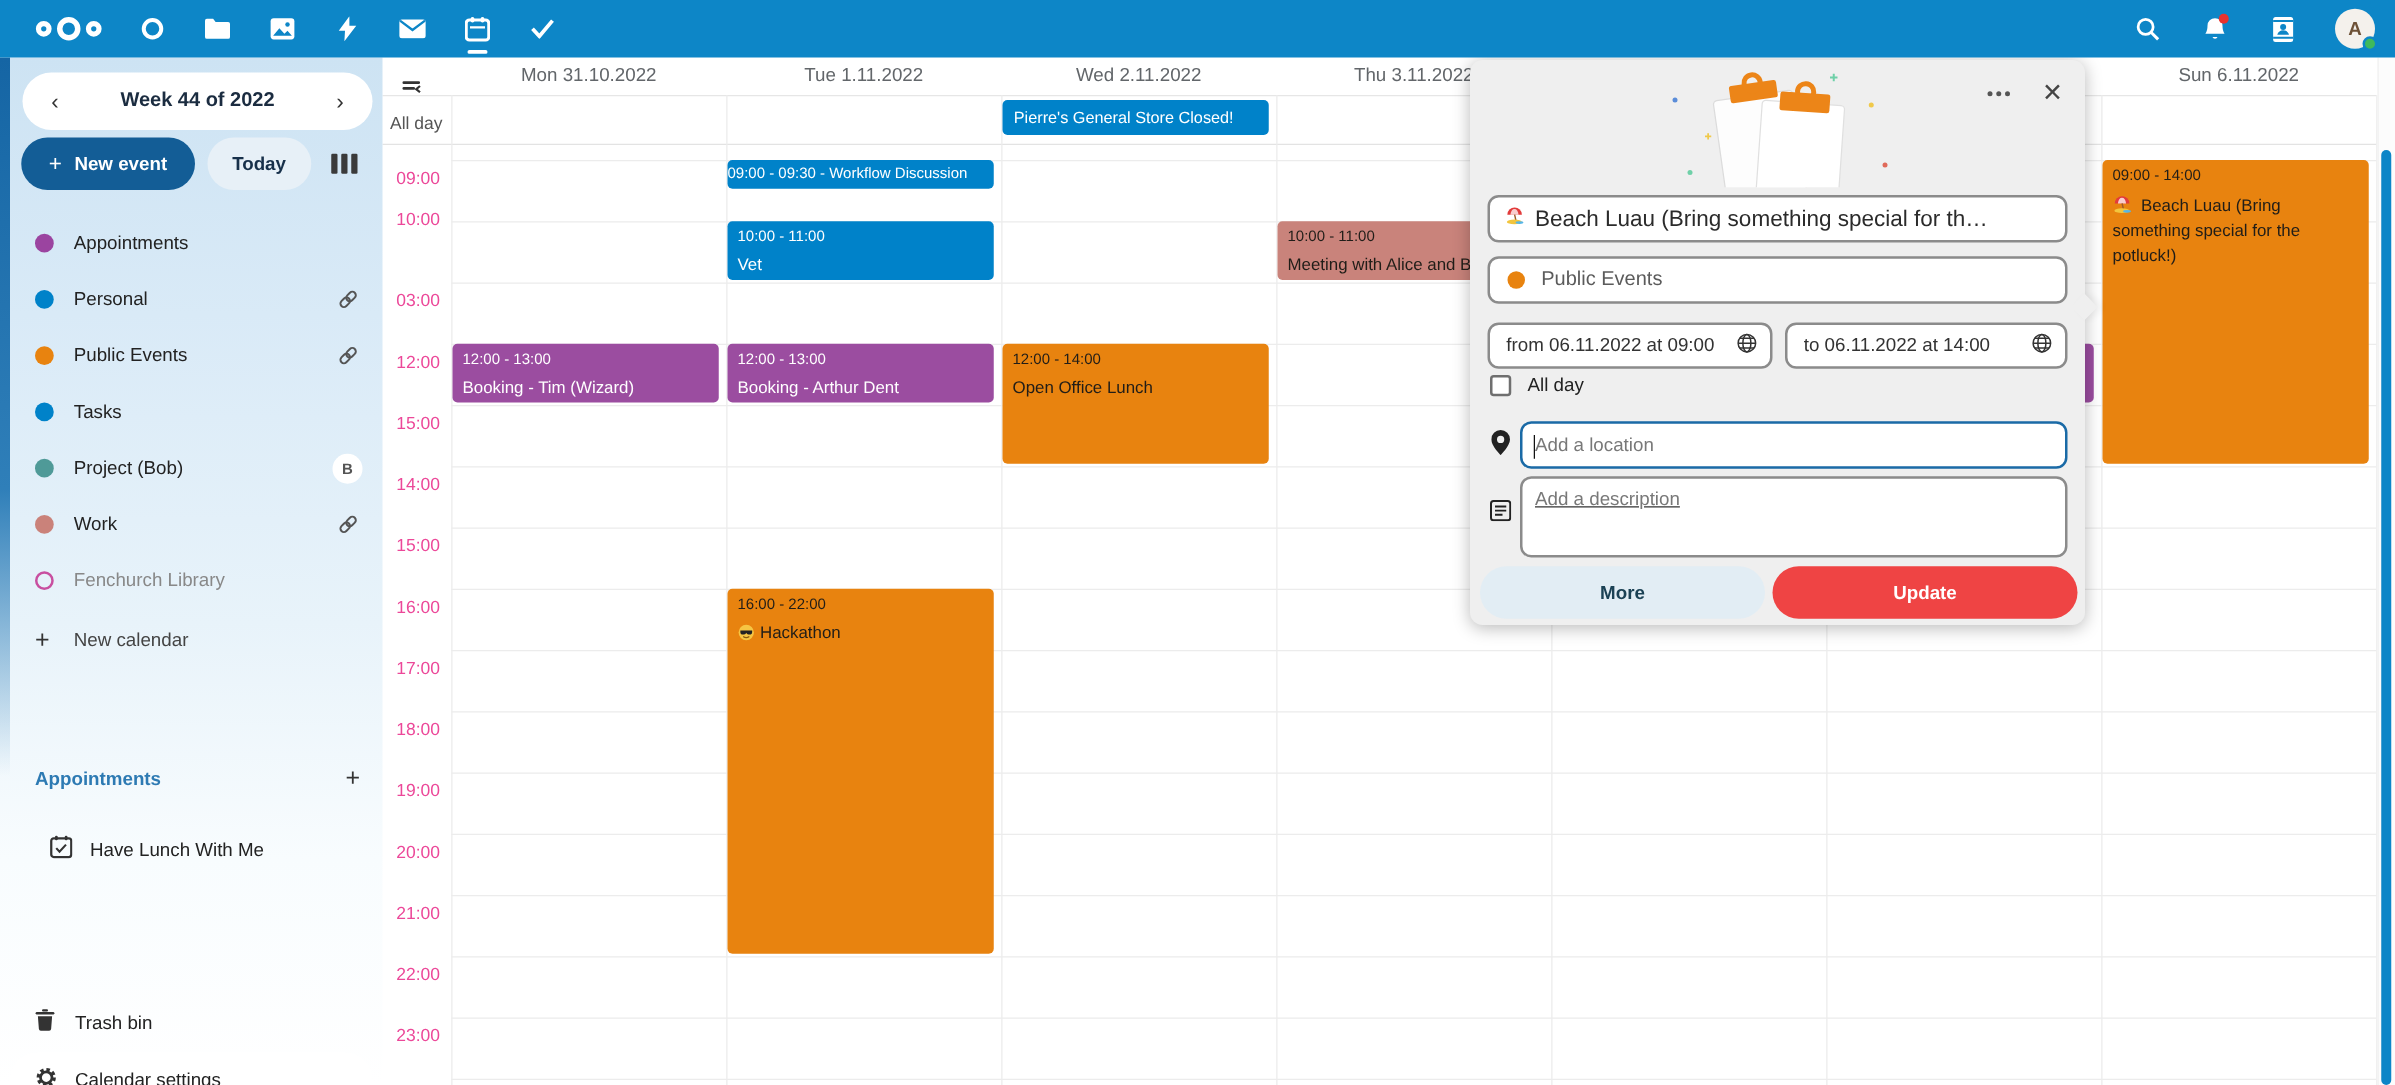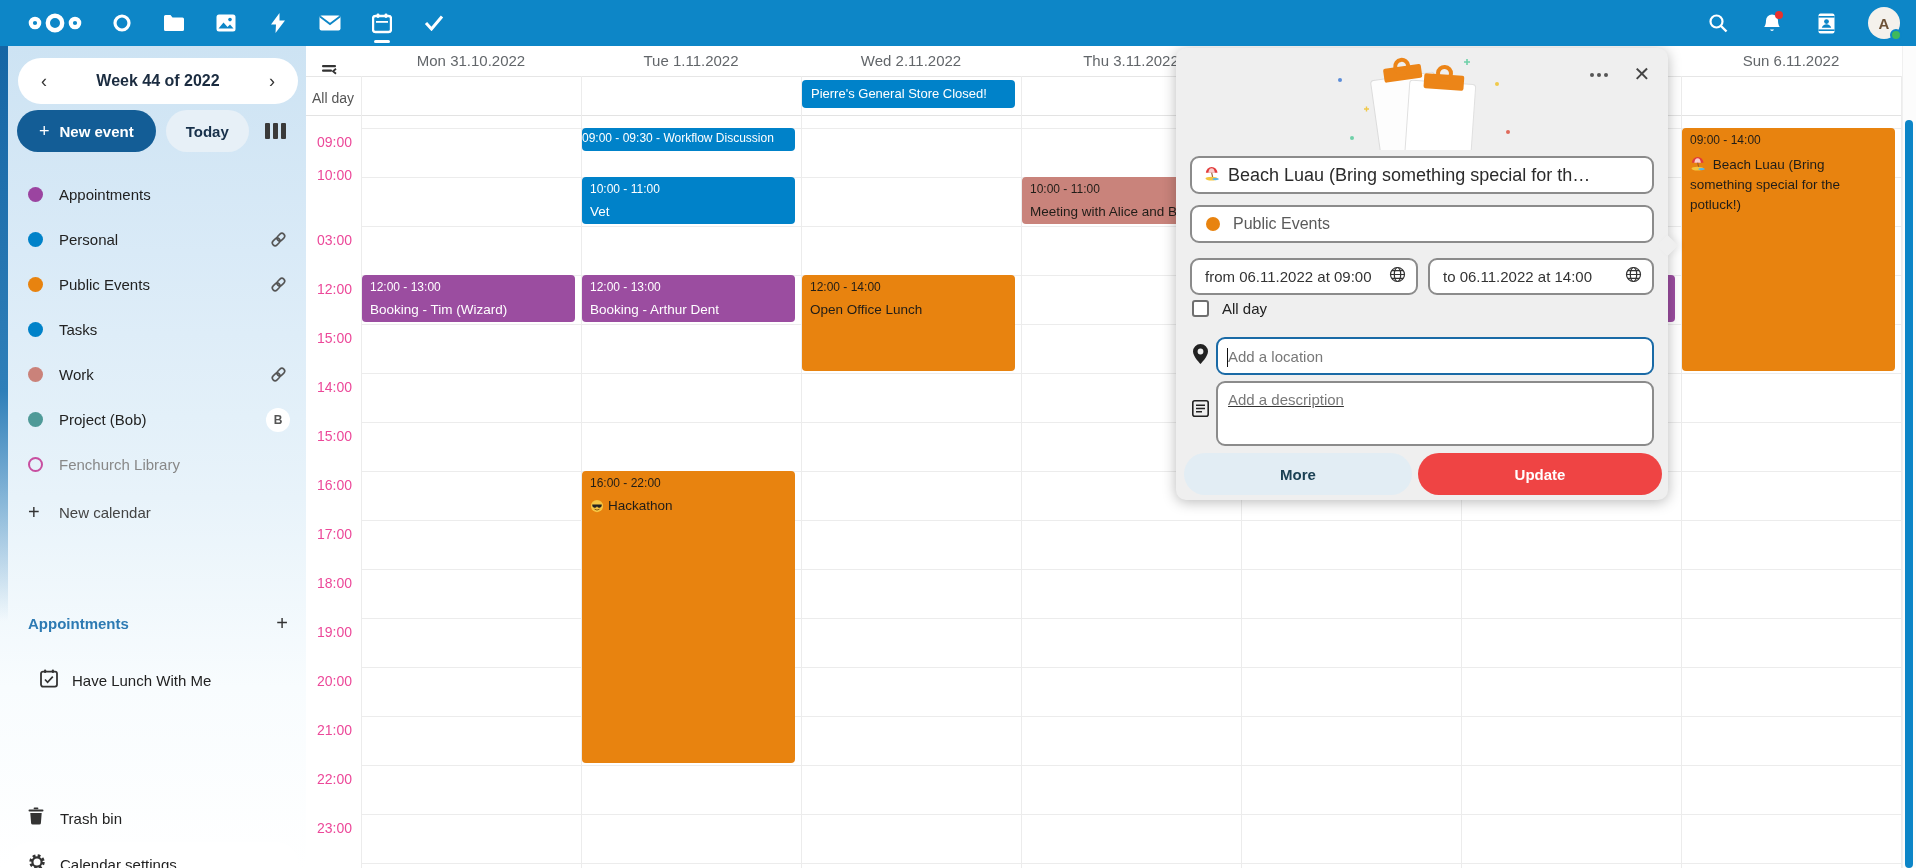--- a/index.html
+++ b/index.html
@@ -239,35 +239,35 @@
               <rect x="7.1" y="5.4" width="8" height="5.2" rx="2.6"></rect>
             </g>
           </svg>
         </span>
       </div>
       <div class="cal-item">
         <span class="dot" style="background: rgb(0, 130, 201);"></span>
         <span class="cal-label">Tasks</span>
       </div>
       <div class="cal-item">
+        <span class="dot" style="background: rgb(79, 154, 152);"></span>
+        <span class="cal-label">Project (Bob)</span>
+        <span class="trail b-avatar">B</span>
+      </div>
+      <div class="cal-item">
         <span class="dot" style="background: rgb(202, 130, 122);"></span>
         <span class="cal-label">Work</span>
         <span class="trail">
           <svg width="17" height="17" viewBox="0 0 16 16" fill="none" stroke="#555" stroke-width="1.5">
             <g transform="rotate(-45 8 8)">
               <rect x="0.9" y="5.4" width="8" height="5.2" rx="2.6"></rect>
               <rect x="7.1" y="5.4" width="8" height="5.2" rx="2.6"></rect>
             </g>
           </svg>
         </span>
-      </div>
-      <div class="cal-item">
-        <span class="dot" style="background: rgb(79, 154, 152);"></span>
-        <span class="cal-label">Project (Bob)</span>
-        <span class="trail b-avatar">B</span>
       </div>
       <div class="cal-item">
         <span class="dot outline" style="border-color: rgb(200, 79, 160);"></span>
         <span class="cal-label muted">Fenchurch Library</span>
       </div>
     </div>
   <div class="new-cal">
     <span class="plus">+</span>
     <span class="lbl">New calendar</span>
   </div>

